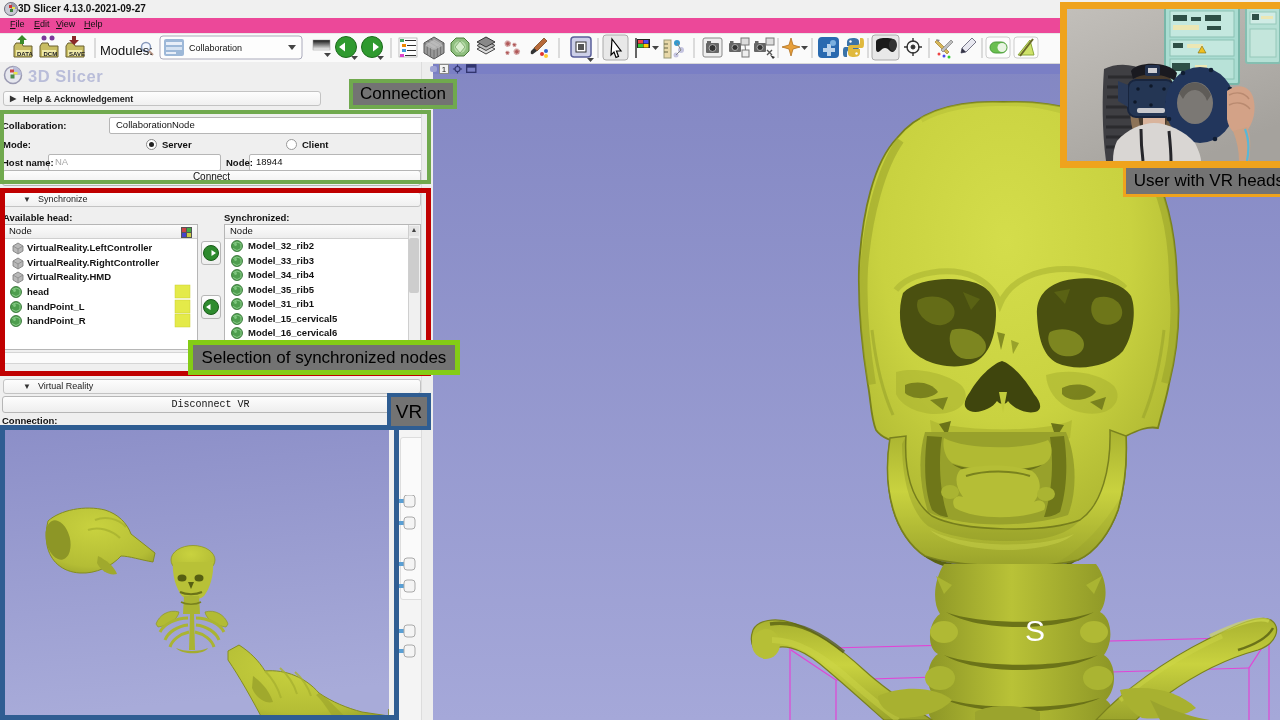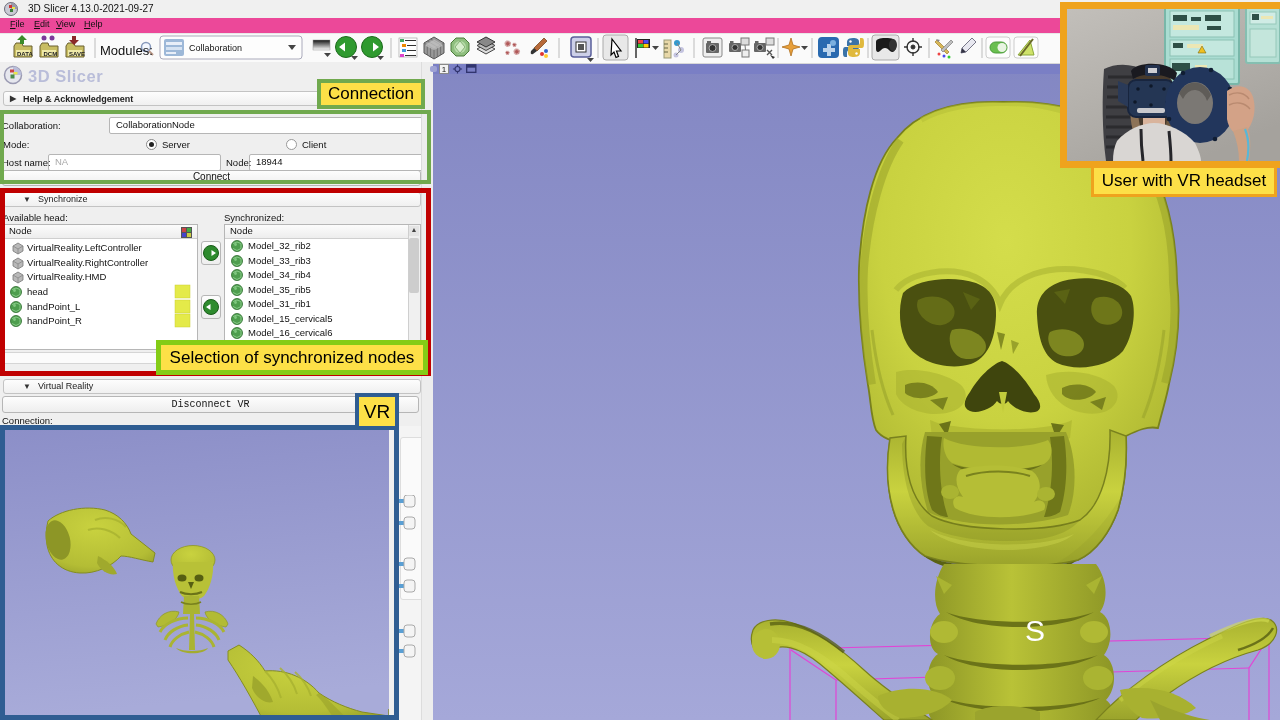--- a/index.html
+++ b/index.html
@@ -1,39 +1,39 @@
 <!DOCTYPE html>
 <html><head>
 <meta charset="utf-8">
 <style>
   * { margin:0; padding:0; box-sizing:border-box; }
   html,body { width:1280px; height:720px; overflow:hidden; font-family:"Liberation Sans", sans-serif; }
   body { position:relative; background:#fff; }
   .abs { position:absolute; }
   
   #titlebar { left:0; top:0; width:1280px; height:18px; background:#f0f0f0; }
-  #titletext { left:28px; top:3px; font-size:10px; color:#111; }
+  #titletext { left:18px; top:3px; font-size:10px; color:#111;font-weight:bold; }
   #menubar { left:0; top:18px; width:1164px; height:15px; background:#ec4899; font-size:9px; color:#111; }
   .menu { position:absolute; top:1px; }
   .menu u { text-decoration:underline; }
   #toolbar { left:0; top:33px; width:1280px; height:31px; background:#fafafa; border-bottom:1px solid #d8d8d8; border-top:1px solid #e8e8e8;}
   
   #panel { left:0; top:62px; width:433px; height:658px; background:#efefef; }
   #slicerlogo { left:3px; top:65px; }
   #slicertext { left:28px; top:67px; font-size:16.5px; font-weight:bold; color:#b9bdd9; letter-spacing:0.5px;}
   .collapsebar { position:absolute; background:linear-gradient(#fdfdfd,#f0f0f0); border:1px solid #c3c3c3; border-radius:3px; font-size:9px; font-weight:bold; color:#222; }
-  .panlabel { position:absolute; font-size:9.5px; color:#111; z-index:3; }
+  .panlabel { position:absolute; font-size:9.5px; color:#111; z-index:3;font-weight:bold; }
   .input { position:absolute; background:#fff; border:1px solid #b6b6b6; border-radius:2px; font-size:9.5px; color:#111; }
   .btn { position:absolute; background:linear-gradient(#fdfdfd,#eeeeee); border:1px solid #b6b6b6; border-radius:3px; font-size:10px; color:#111; text-align:center; }
   
   #view3d { left:433px; top:64px; width:847px; height:656px; background:linear-gradient(#8387c3,#a5a8d9); }
   #viewbar { left:433px; top:64px; width:847px; height:10px; background:#7a7fc5; }
   
   .annbox { position:absolute; border-style:solid; background:transparent; z-index:10; }
-  .annlabel { position:absolute; background:#fde047; color:#000; text-align:center; z-index:11; }
+  .annlabel { position:absolute; background:#737373; color:#000; text-align:center; z-index:11;margin-left:32px; }
 </style>
 </head>
 <body>
 
 <div class="abs" id="titlebar"></div>
 <svg class="abs" style="left:4px;top:2px" width="14" height="14" viewBox="0 0 14 14">
   <circle cx="7" cy="7" r="6.5" fill="#c9cad4" stroke="#6a6a78" stroke-width="1"></circle>
   <path d="M7,7 L7,0.5 A6.5,6.5 0 0,1 13.5,7 Z" fill="#9a9aa8"></path>
   <rect x="5" y="3" width="3" height="3" fill="#cc3333"></rect>
     <rect x="8" y="5" width="3" height="2" fill="#e8e84a"></rect>

